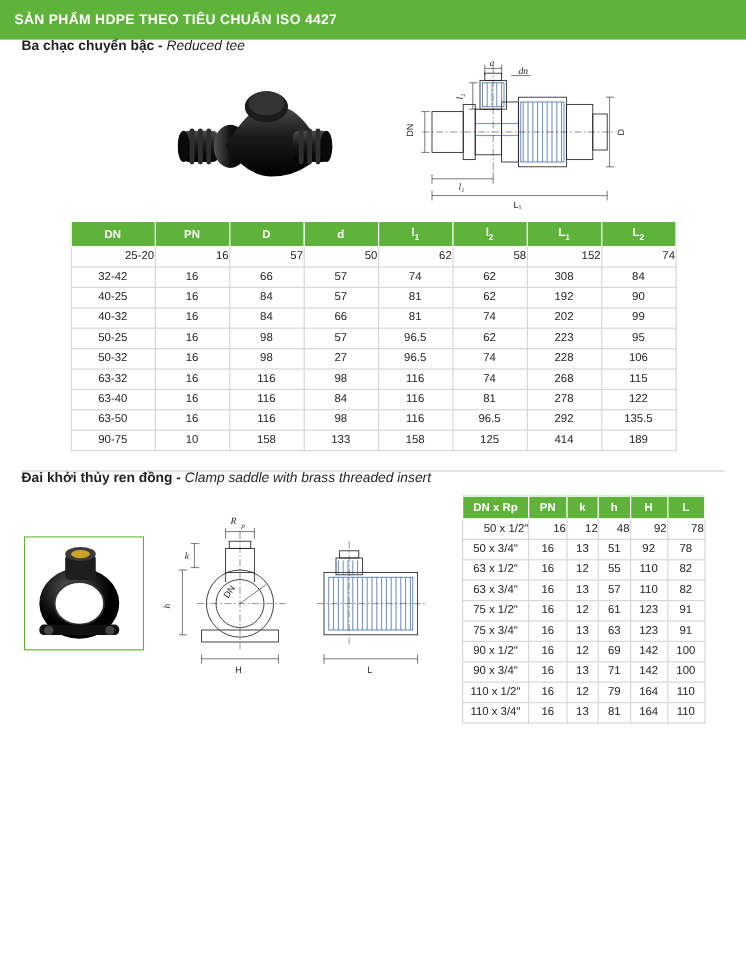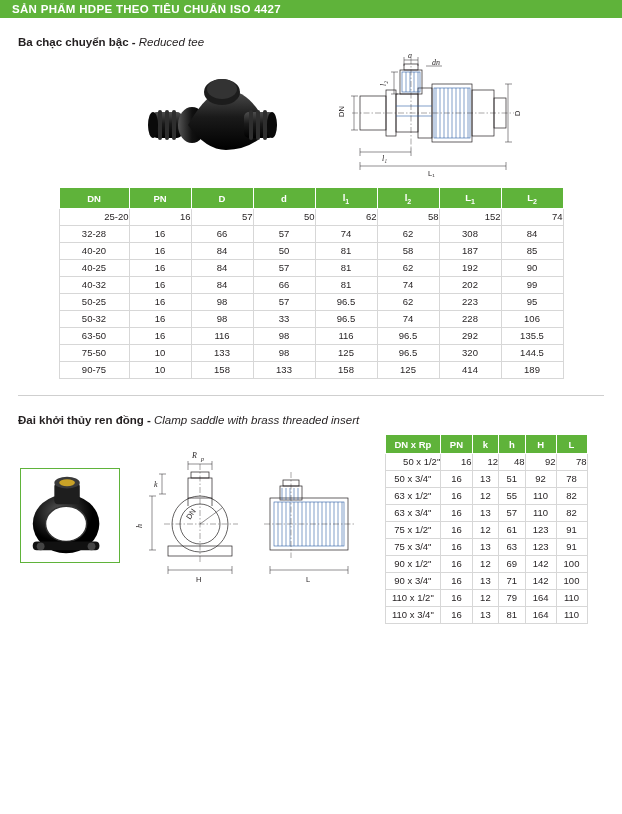--- a/index.html
+++ b/index.html
@@ -7,35 +7,34 @@
   body {
     width: 622px; height: 814px;
     background:#ffffff;
     font-family:"Liberation Sans", sans-serif;
     color:#231f20;
     position:relative;
     overflow:hidden;
   }
   .header-bar {
     background:#5fb33a;
-    height:18px;
+    height:33px;
     display:flex;
     align-items:center;
     padding-left:12px;
   }
   .header-bar .title {
     color:#ffffff;
     font-size:11.5px;
     font-weight:bold;
     letter-spacing:0.3px;
   }
   .section { padding: 0 18px; }
   .sec-title {
     font-size:11.5px;
-    margin-top:18px;
     margin-bottom:4px;
   }
   .sec-title b { font-weight:bold; }
   .sec-title i { font-style:italic; }
 
   
   .draw1 {
     position:relative;
     height:125px;
     margin-top:6px;
@@ -265,40 +264,30 @@
             <td>25-20</td>
             <td>16</td>
             <td>57</td>
             <td>50</td>
             <td>62</td>
             <td>58</td>
             <td>152</td>
             <td>74</td>
           </tr>
           <tr>
-            <td>32-28</td>
+            <td>32-42</td>
             <td>16</td>
             <td>66</td>
             <td>57</td>
             <td>74</td>
             <td>62</td>
             <td>308</td>
             <td>84</td>
           </tr>
           <tr>
-            <td>40-20</td>
-            <td>16</td>
-            <td>84</td>
-            <td>50</td>
-            <td>81</td>
-            <td>58</td>
-            <td>187</td>
-            <td>85</td>
-          </tr>
-          <tr>
             <td>40-25</td>
             <td>16</td>
             <td>84</td>
             <td>57</td>
             <td>81</td>
             <td>62</td>
             <td>192</td>
             <td>90</td>
           </tr>
           <tr>
@@ -318,45 +307,55 @@
             <td>57</td>
             <td>96.5</td>
             <td>62</td>
             <td>223</td>
             <td>95</td>
           </tr>
           <tr>
             <td>50-32</td>
             <td>16</td>
             <td>98</td>
-            <td>33</td>
+            <td>27</td>
             <td>96.5</td>
             <td>74</td>
             <td>228</td>
             <td>106</td>
+          </tr>
+          <tr>
+            <td>63-32</td>
+            <td>16</td>
+            <td>116</td>
+            <td>98</td>
+            <td>116</td>
+            <td>74</td>
+            <td>268</td>
+            <td>115</td>
+          </tr>
+          <tr>
+            <td>63-40</td>
+            <td>16</td>
+            <td>116</td>
+            <td>84</td>
+            <td>116</td>
+            <td>81</td>
+            <td>278</td>
+            <td>122</td>
           </tr>
           <tr>
             <td>63-50</td>
             <td>16</td>
             <td>116</td>
             <td>98</td>
             <td>116</td>
             <td>96.5</td>
             <td>292</td>
             <td>135.5</td>
-          </tr>
-          <tr>
-            <td>75-50</td>
-            <td>10</td>
-            <td>133</td>
-            <td>98</td>
-            <td>125</td>
-            <td>96.5</td>
-            <td>320</td>
-            <td>144.5</td>
           </tr>
           <tr>
             <td>90-75</td>
             <td>10</td>
             <td>158</td>
             <td>133</td>
             <td>158</td>
             <td>125</td>
             <td>414</td>
             <td>189</td>

